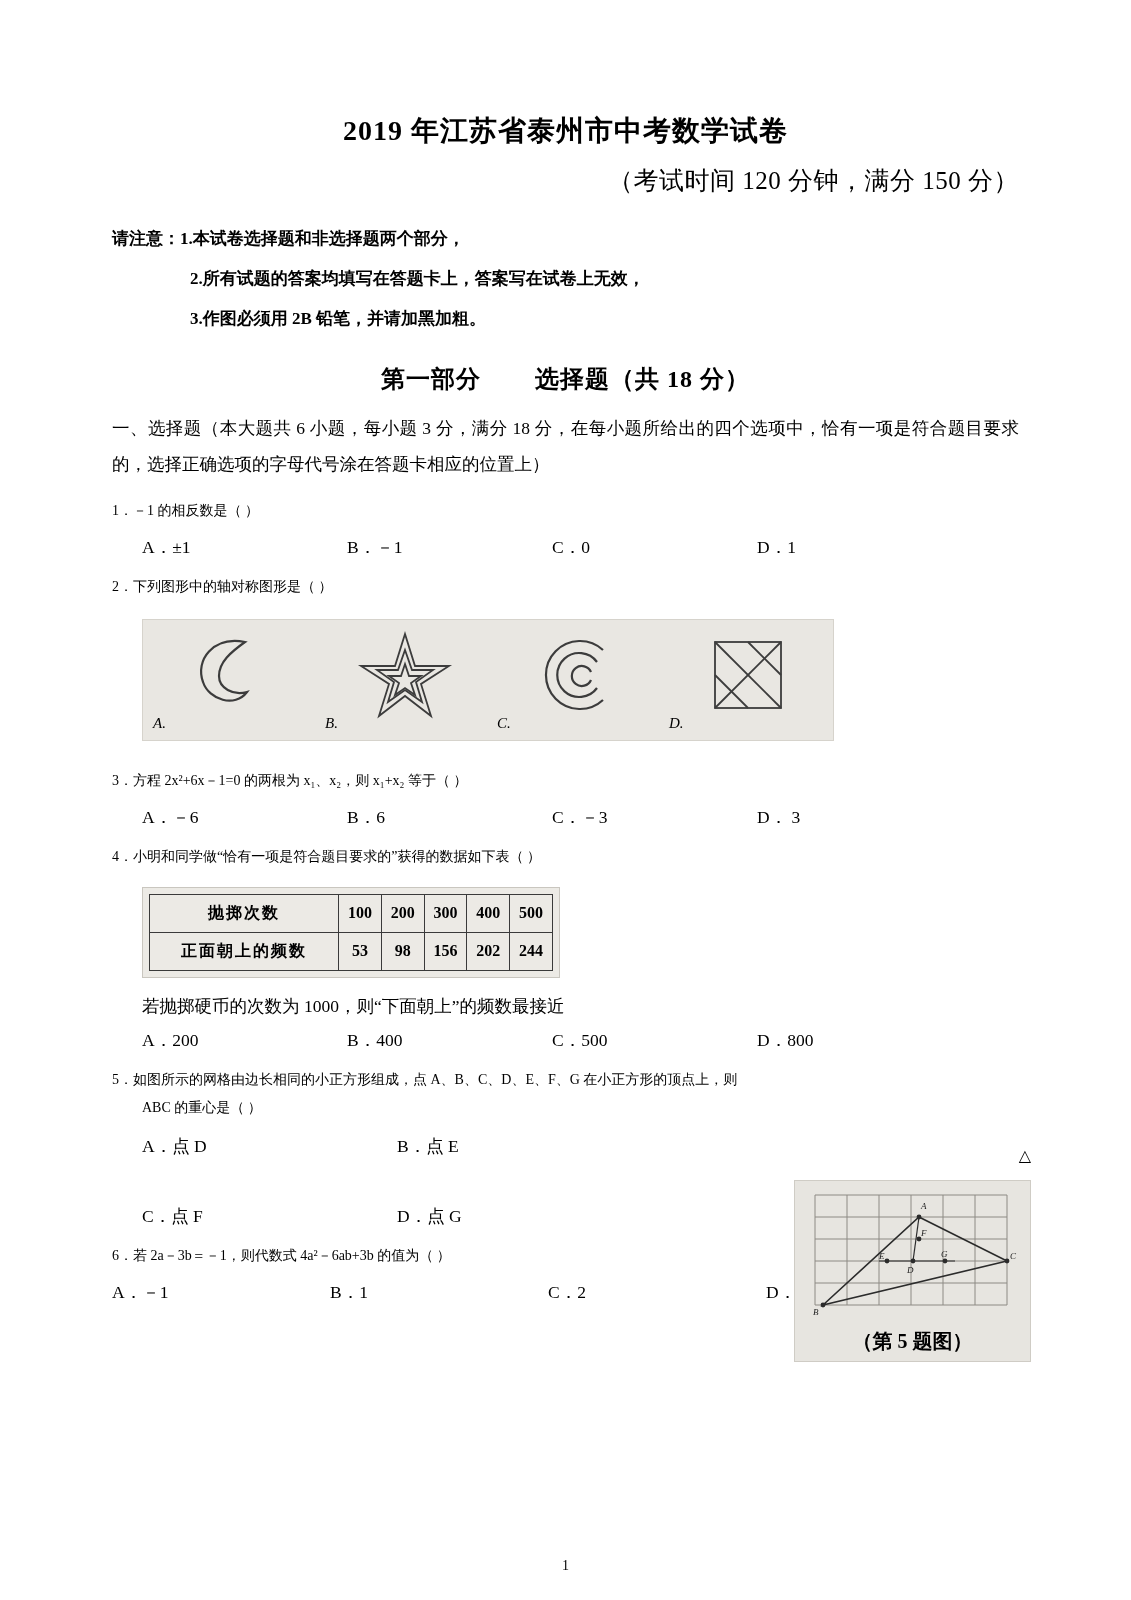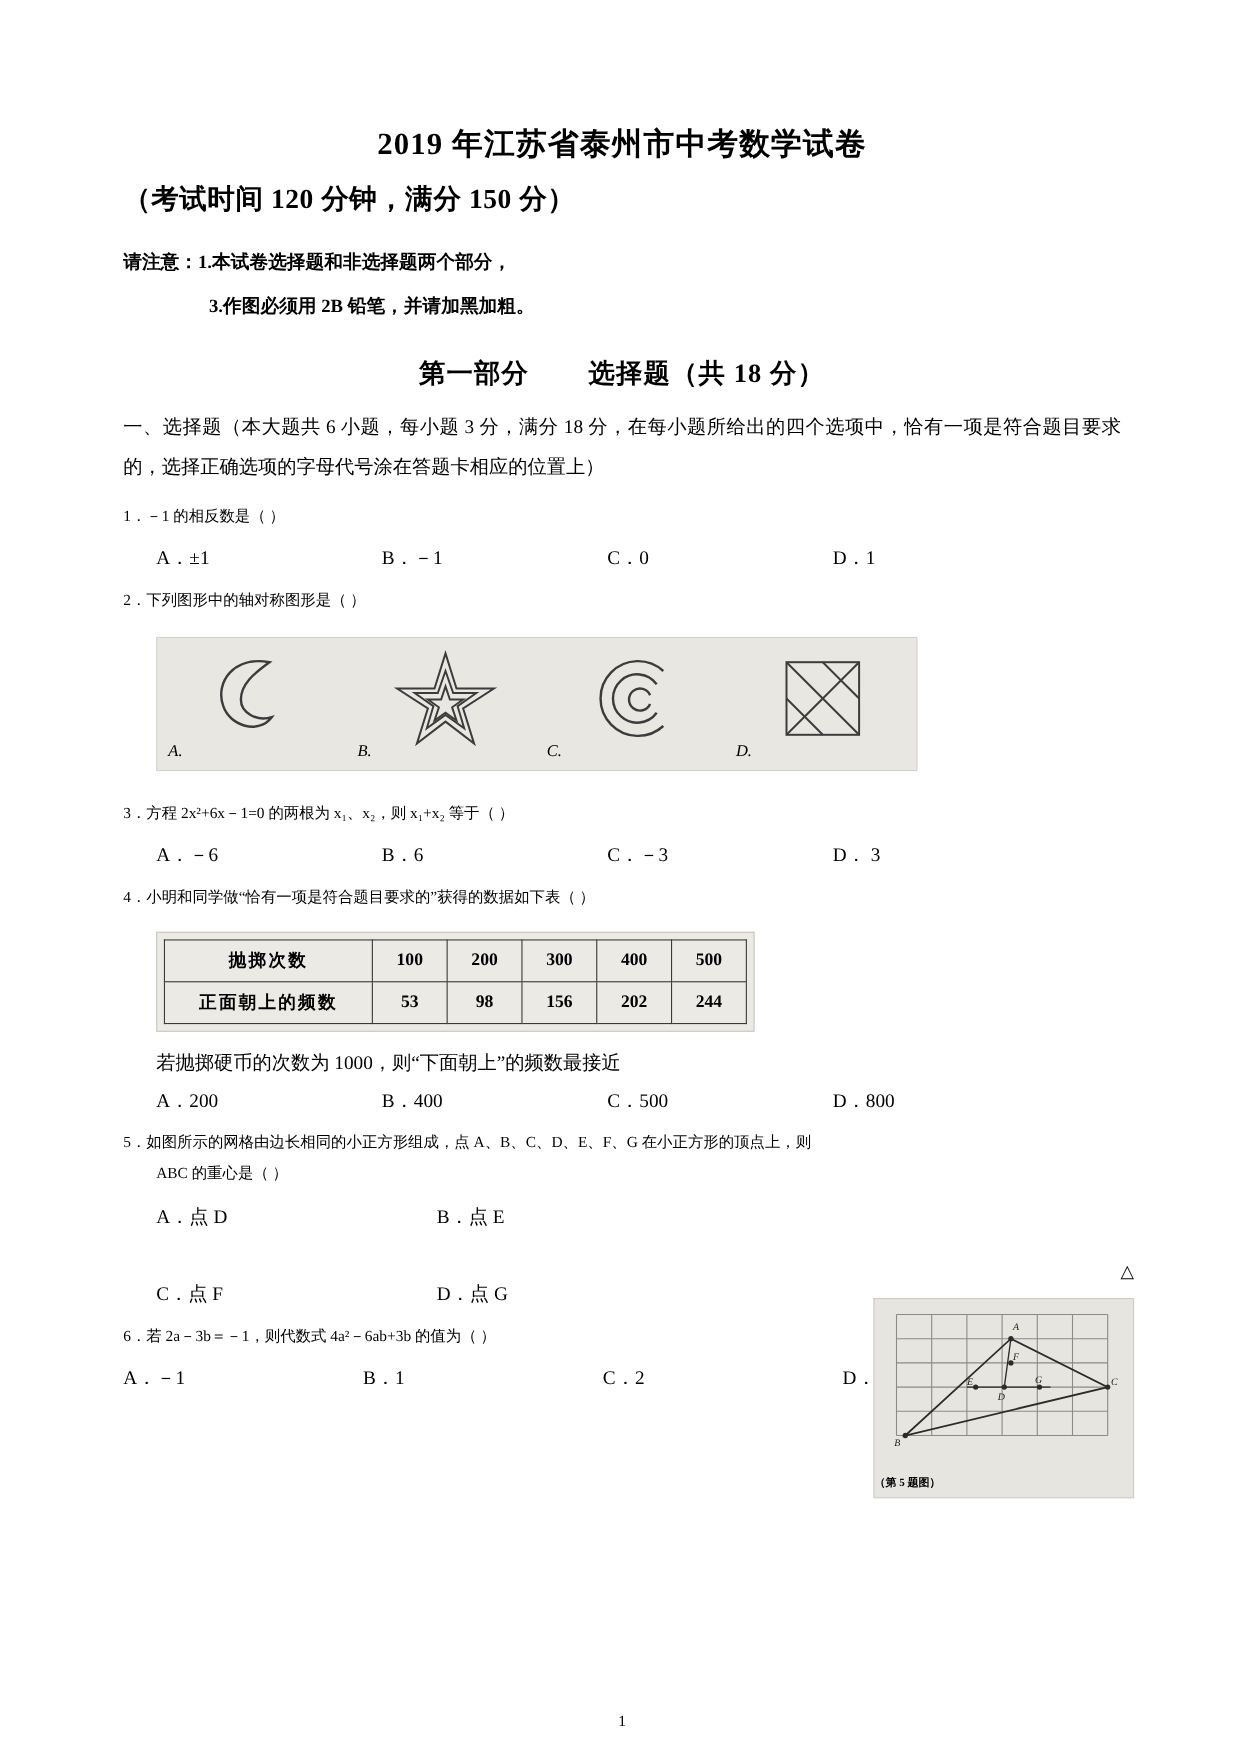--- a/index.html
+++ b/index.html
@@ -28,22 +28,22 @@
   h1.doc-title {
     font-family: "Liberation Serif", serif;
     font-size: 28px;
     font-weight: bold;
     text-align: center;
     margin: 0 0 6px 0;
     letter-spacing: 1px;
   }
   .doc-subtitle {
     font-size: 25px;
-    font-weight: bold;
-    text-align: left;
+    font-weight: normal;
+    text-align: right;
     margin: 14px 0 22px 0;
     letter-spacing: 0.5px;
   }
   .notice-line {
     font-size: 17px;
     font-weight: bold;
     line-height: 2.35;
     margin: 0;
   }
   .notice-indent {
@@ -112,21 +112,21 @@
     left: 10px;
     font-size: 15px;
     font-style: italic;
     font-family: "Liberation Serif", serif;
   }
   .fig-q2 svg { position: absolute; top: 6px; left: 30px; }
 
   
   .fig-q4 {
     margin: 16px 0 14px 30px;
-    width: 544px;
+    width: 418px;
     background: #eceae5;
     border: 1px solid #c9c6bf;
     padding: 6px;
     box-sizing: border-box;
   }
   table.coin {
     border-collapse: collapse;
     width: 100%;
     background: #eceae5;
   }
@@ -155,21 +155,22 @@
     width: 235px;
     height: 180px;
     background: #e7e5e0;
     border: 1px solid #cfccc5;
   }
   .fig-q5 .cap {
     position: absolute;
     bottom: 6px;
     left: 0;
     right: 0;
-    font-size: 10px;
+    text-align: center;
+    font-size: 20px;
     font-weight: bold;
     margin-top: 31px;
   }
   .tri-mark {
     position: absolute;
     right: 100px;
     top: 1146px;
     font-size: 16px;
   }
   .page-number {
@@ -187,20 +188,21 @@
 </head>
 <body>
 
 <div class="page">
   <div class="content">
 
     <h1 class="doc-title">2019 年江苏省泰州市中考数学试卷</h1>
     <div class="doc-subtitle">（考试时间 120 分钟，满分 150 分）</div>
 
     <div class="notice-line">请注意：1.本试卷选择题和非选择题两个部分，</div>
+    <div class="notice-line notice-indent">2.所有试题的答案均填写在答题卡上，答案写在试卷上无效，</div>
     <div class="notice-line notice-indent">3.作图必须用 2B 铅笔，并请加黑加粗。</div>
 
     <div class="part-title">
       <span>第一部分</span><span class="gap"></span><span>选择题（共 18 分）</span>
     </div>
 
     <div class="section-intro">一、选择题（本大题共 6 小题，每小题 3 分，满分 18 分，在每小题所给出的四个选项中，恰有一项是符合题目要求的，选择正确选项的字母代号涂在答题卡相应的位置上）</div>
 
     <div class="q">
       <span class="q-text"><span>1．</span><span>－1 的相反数是（        ）</span></span>

